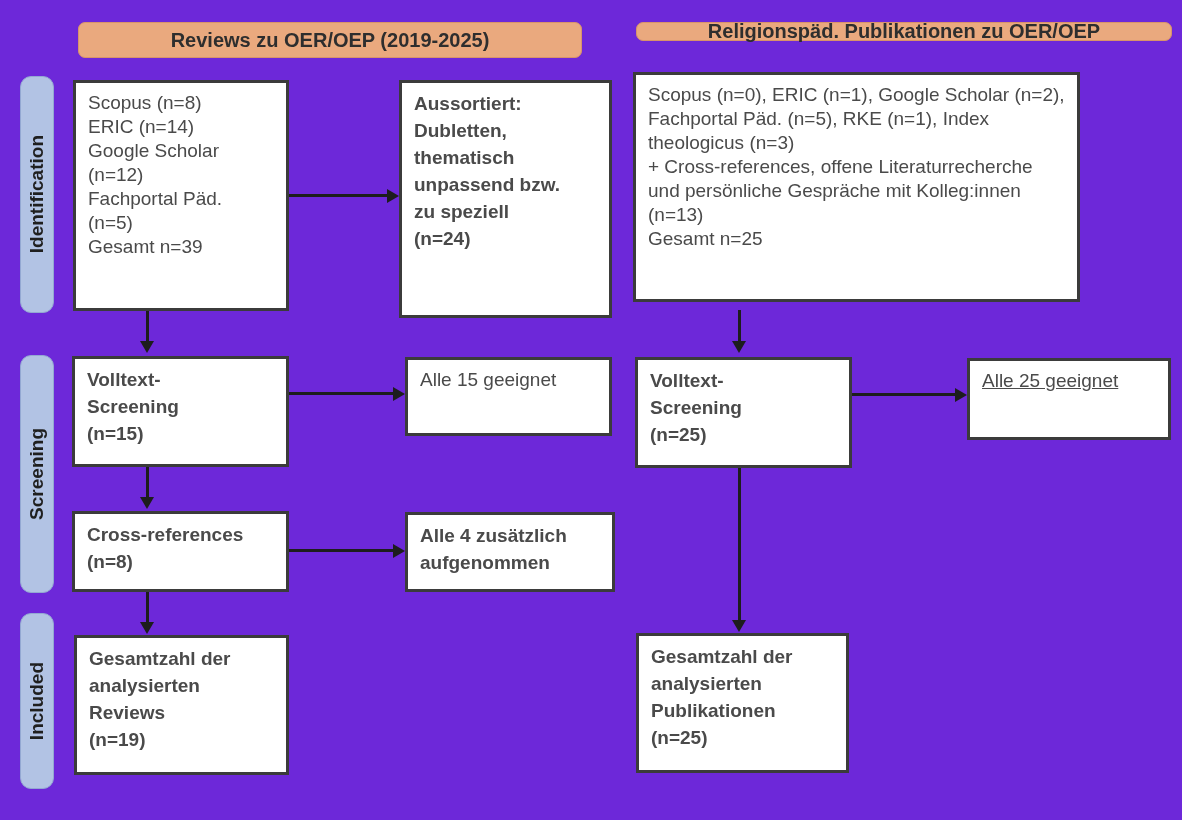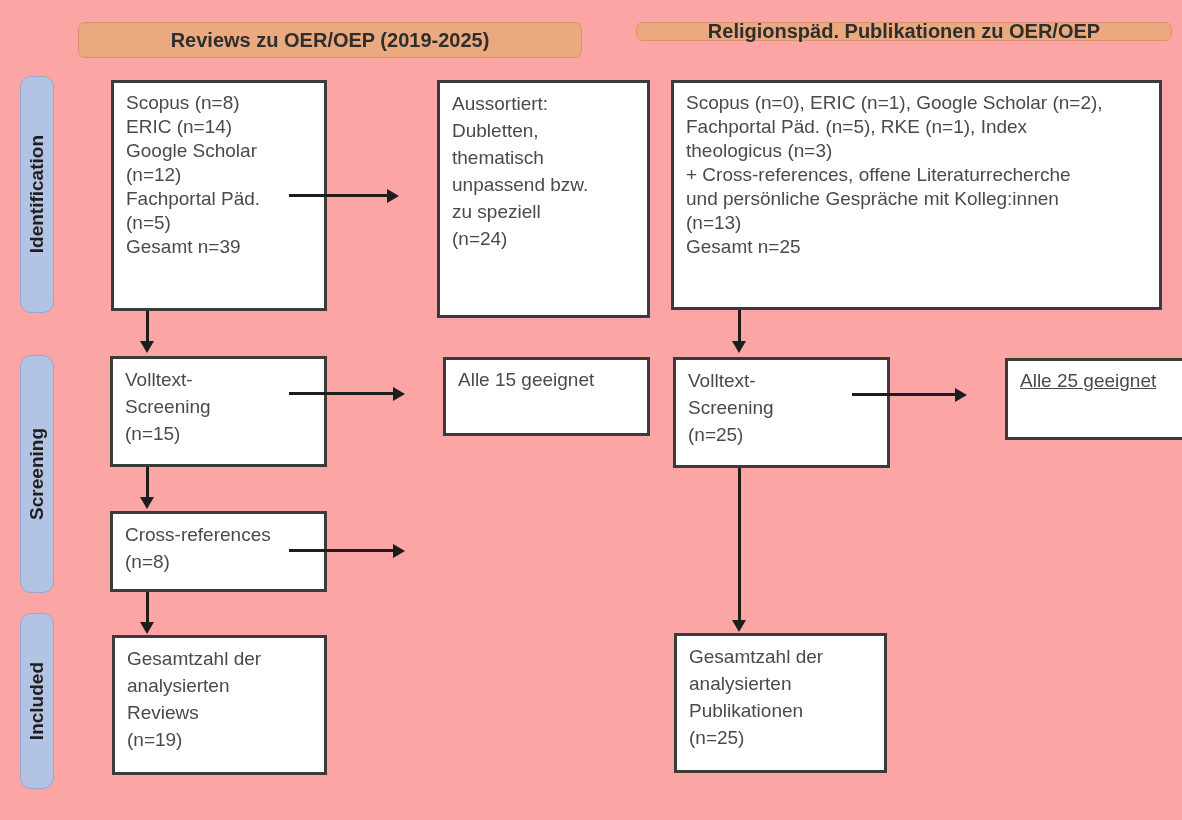--- a/index.html
+++ b/index.html
@@ -4,21 +4,21 @@
 <style>
   html, body {
     margin: 0;
     padding: 0;
     background: #ffffff;
   }
   #canvas {
     position: relative;
     width: 1182px;
     height: 820px;
-    background: #fca5a5;
+    background: #6d28d9;
     font-family: "Liberation Sans", sans-serif;
     color: #3a3a3a;
     overflow: hidden;
   }
 
   
   .col-header {
     position: absolute;
     background: #eaa97e;
     border: 1px solid #d8936a;
@@ -58,24 +58,23 @@
     position: absolute;
     background: #ffffff;
     border: 3px solid #3b3b3b;
     box-sizing: border-box;
     padding: 8px 10px 6px 12px;
     font-size: 19px;
     line-height: 1.30;
     color: #4a4a4a;
     white-space: pre-line;
     overflow: hidden;
-    margin-left: 38px;
   }
   .box.tight { line-height: 1.26; }
-  .box.lead  { line-height: 1.42; }
+  .box.lead  { line-height: 1.42; font-weight: bold; }
 
   
   .vline {
     position: absolute;
     width: 3px;
     background: #1d1d1d;
   }
   .hline {
     position: absolute;
     height: 3px;
@@ -150,33 +149,35 @@
 
   <div class="hline" style="left:289px; top:392px; width:104px;"></div>
   <div class="arrow-right" style="left:393px; top:387px;"></div>
 
   <div class="vline" style="left:146px; top:467px; height:32px;"></div>
   <div class="arrow-down" style="left:140px; top:497px;"></div>
 
   <div class="box lead" style="left:72px; top:511px; width:217px; height:81px;">Cross-references
 (n=8)</div>
 
+  <div class="box lead" style="left:405px; top:512px; width:210px; height:80px;">Alle 4 zusätzlich
+aufgenommen</div>
 
   <div class="hline" style="left:289px; top:549px; width:104px;"></div>
   <div class="arrow-right" style="left:393px; top:544px;"></div>
 
   <div class="vline" style="left:146px; top:592px; height:32px;"></div>
   <div class="arrow-down" style="left:140px; top:622px;"></div>
 
   <div class="box lead" style="left:74px; top:635px; width:215px; height:140px;">Gesamtzahl der
 analysierten
 Reviews
 (n=19)</div>
 
-  <div class="box tight" style="left:633px; top:80px; width:491px; height:230px;">Scopus (n=0), ERIC (n=1), Google Scholar (n=2),
+  <div class="box tight" style="left:633px; top:72px; width:447px; height:230px;">Scopus (n=0), ERIC (n=1), Google Scholar (n=2),
 Fachportal Päd. (n=5), RKE (n=1), Index
 theologicus (n=3)
 + Cross-references, offene Literaturrecherche
 und persönliche Gespräche mit Kolleg:innen
 (n=13)
 Gesamt n=25</div>
 
   <div class="vline" style="left:738px; top:310px; height:33px;"></div>
   <div class="arrow-down" style="left:732px; top:341px;"></div>
 

